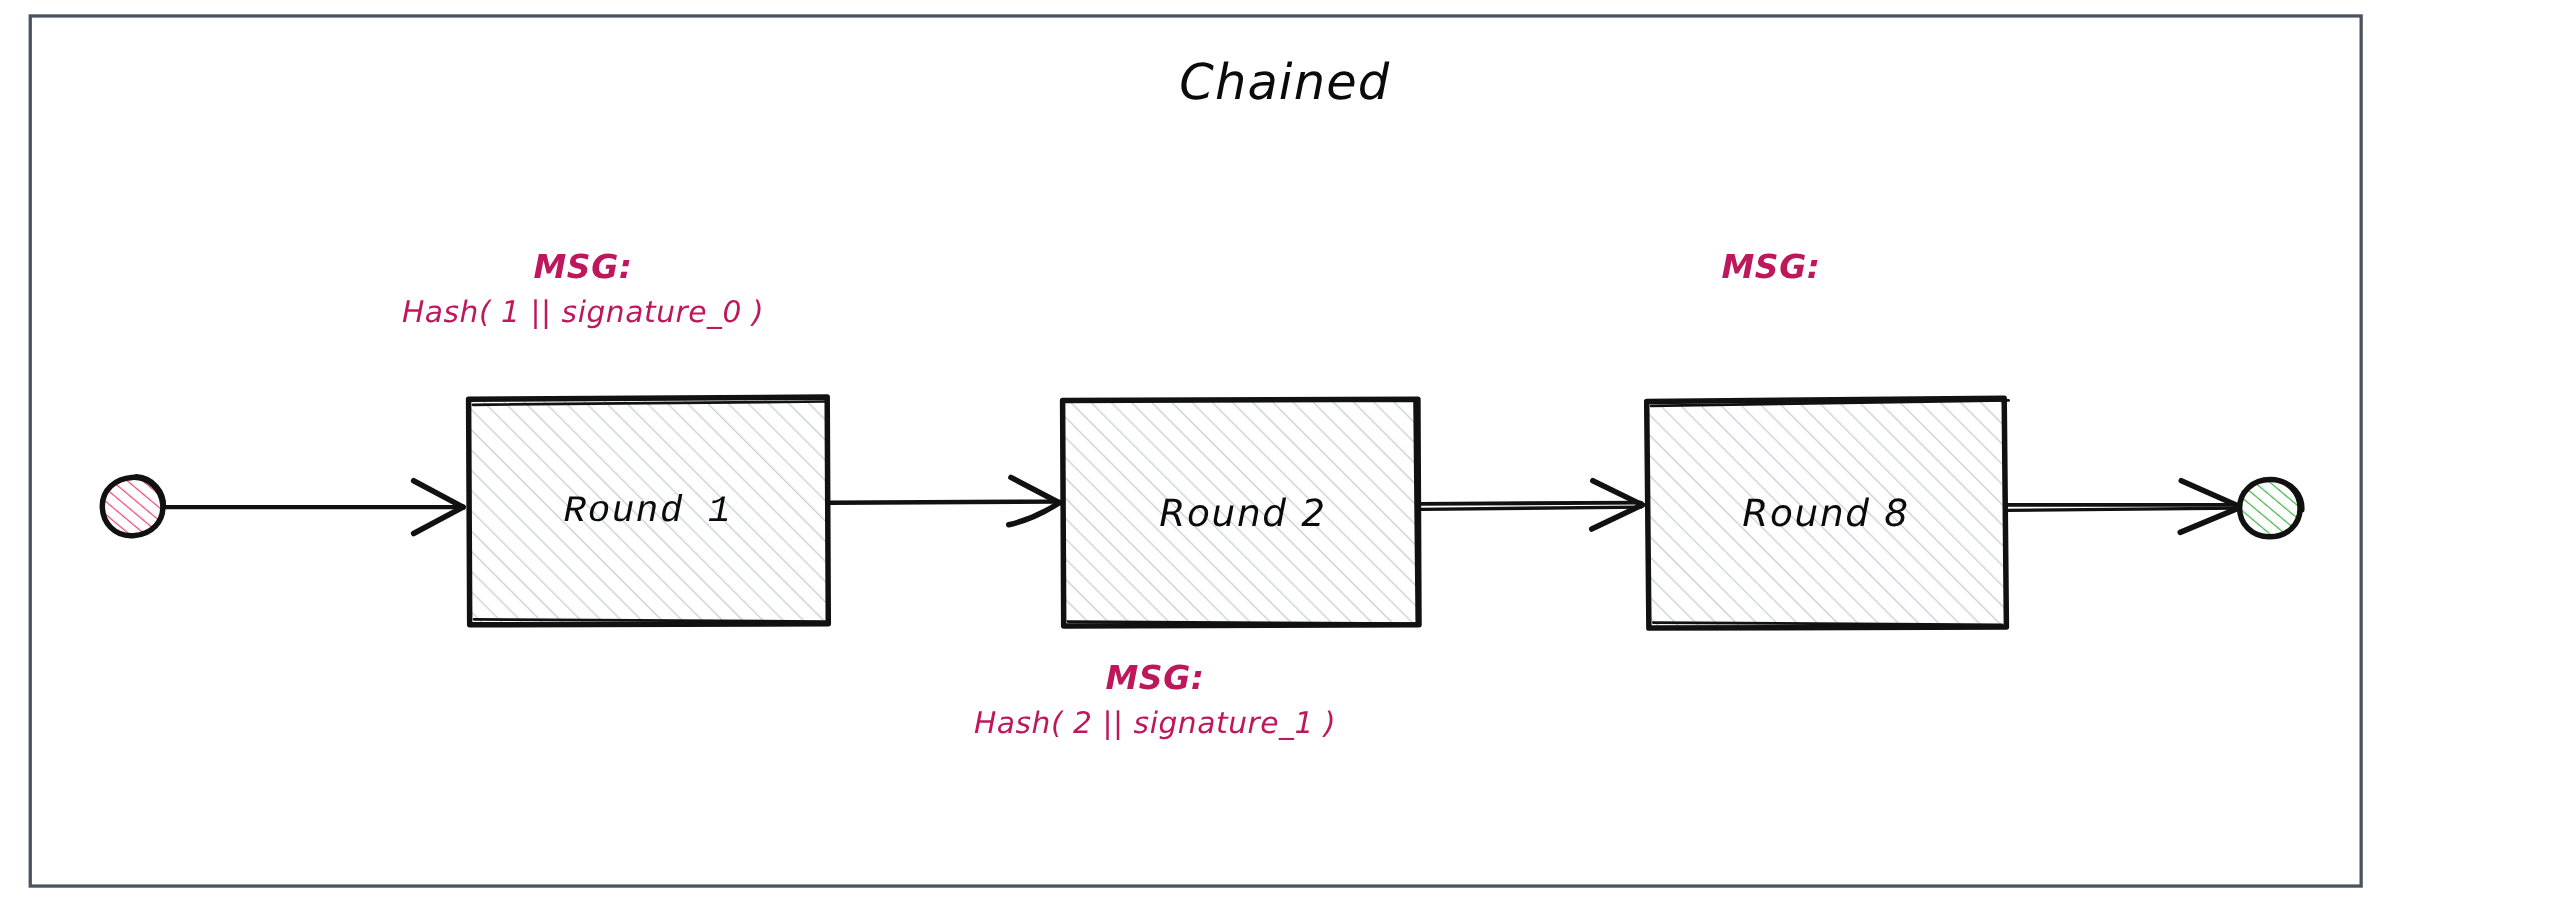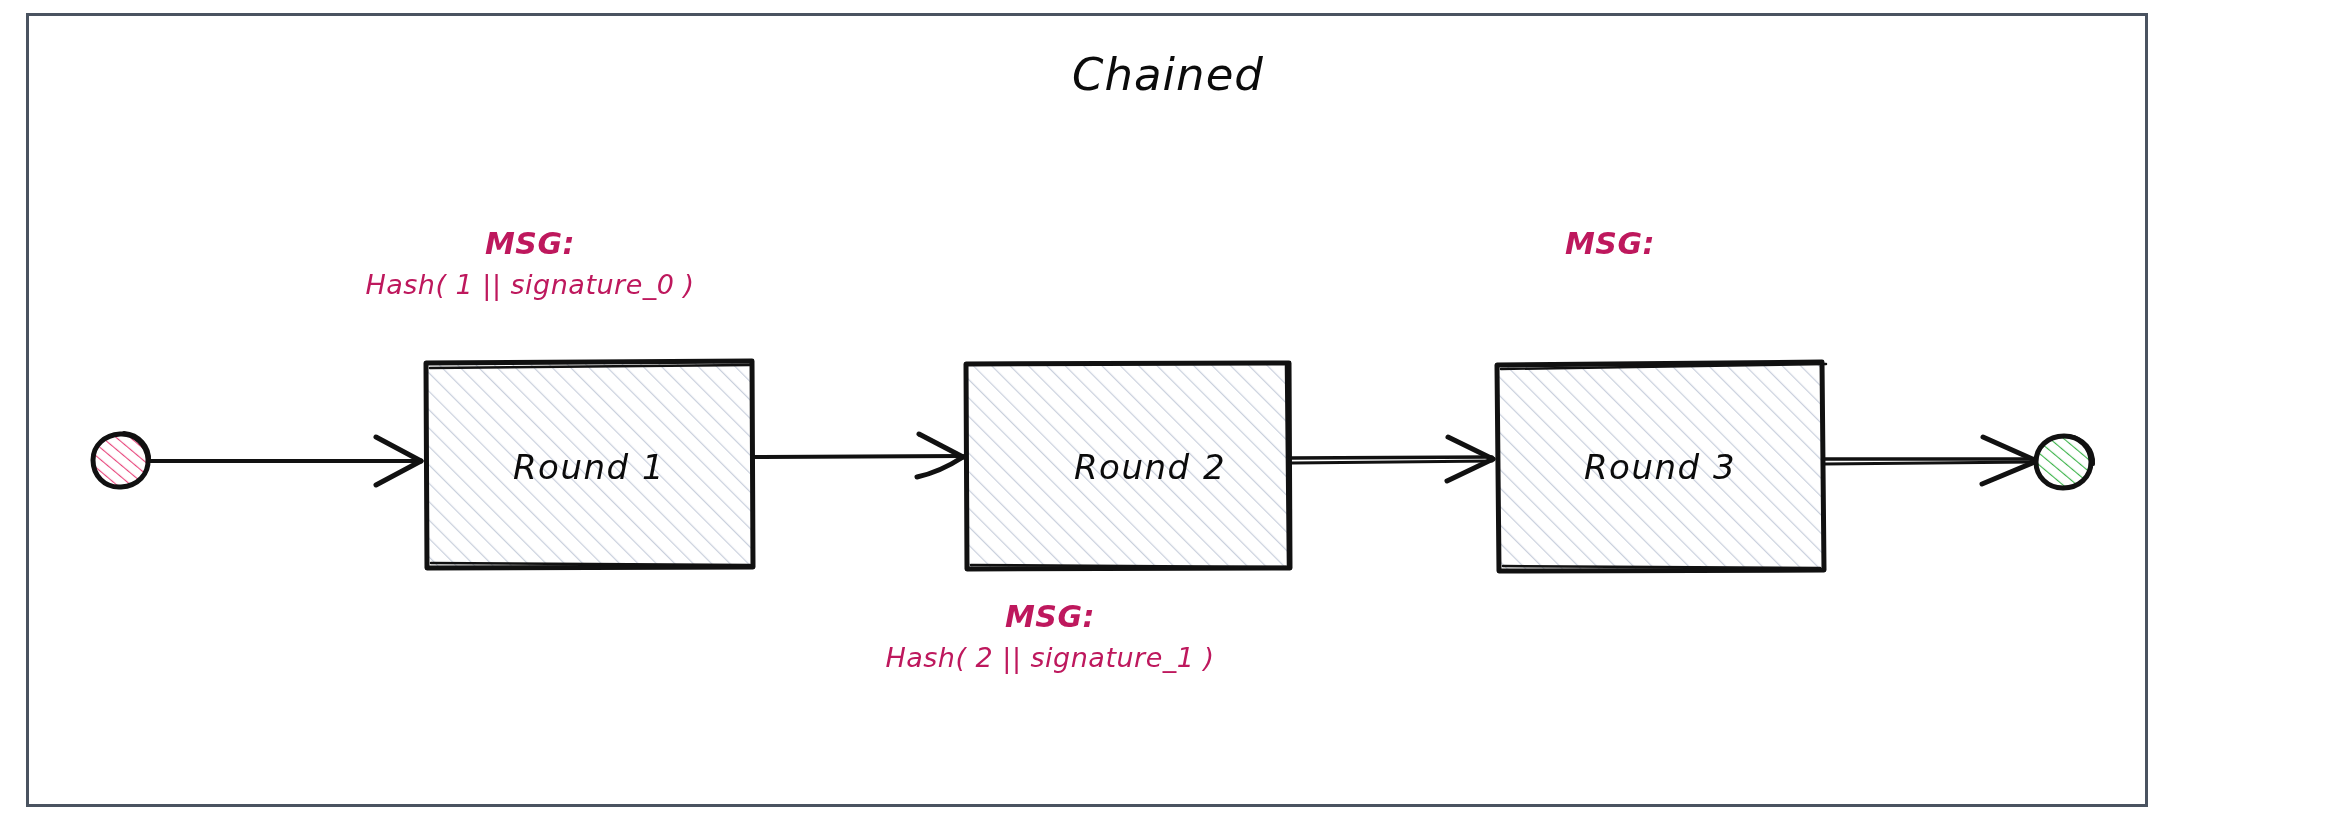--- a/index.html
+++ b/index.html
@@ -90,22 +90,22 @@
 
   .box-label {
     position: absolute;
     text-align: center;
     font-size: 34px;
     font-style: italic;
     font-weight: 500;
     color: #0b0b0b;
     letter-spacing: 1.5px;
   }
-  #label-round-1 { left: 425px;  top: 447px; width: 328px; }
-  #label-round-2 { left: 965px;  top: 447px; width: 330px; padding-left: 20px; }
+  #label-round-1 { left: 425px;  top: 447px; width: 328px; font-family: Liberation Mono, monospace; }
+  #label-round-2 { left: 965px;  top: 447px; width: 330px; }
   #label-round-3 { left: 1495px; top: 447px; width: 330px; }
 </style>
 </head>
 <body>
 
 <div id="canvas">
 
   <div id="frame"></div>
 
   <svg id="art" viewBox="0 0 2336 834">
@@ -201,15 +201,15 @@
     <div class="msg-head">MSG:</div>
     <div class="msg-body">Hash( 2 || signature_1 )</div>
   </div>
 
   <div class="msg-block" id="msg-3">
     <div class="msg-head">MSG:</div>
   </div>
 
   <div class="box-label" id="label-round-1">Round 1</div>
   <div class="box-label" id="label-round-2">Round 2</div>
-  <div class="box-label" id="label-round-3">Round 3</div>
+  <div class="box-label" id="label-round-3">Round 8</div>
 
 </div>
 
 </body></html>

